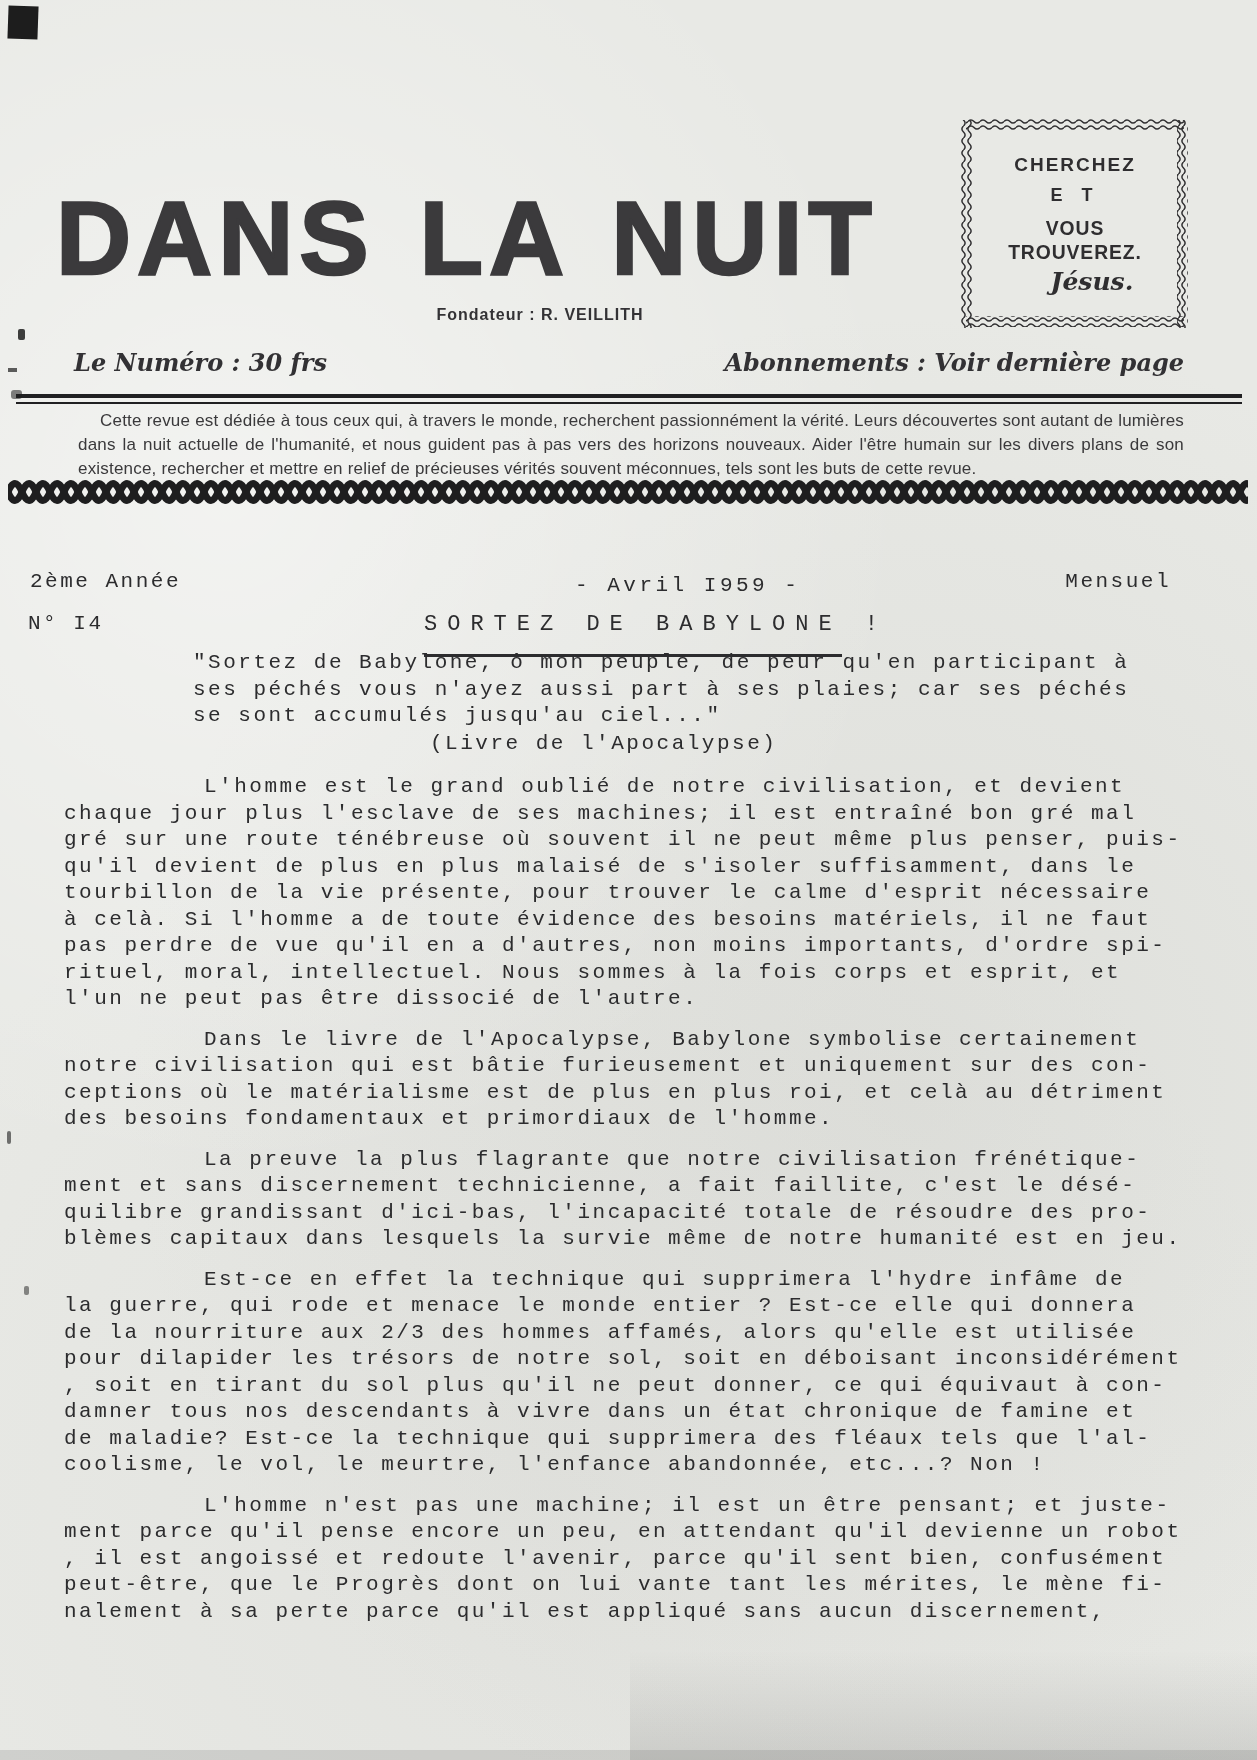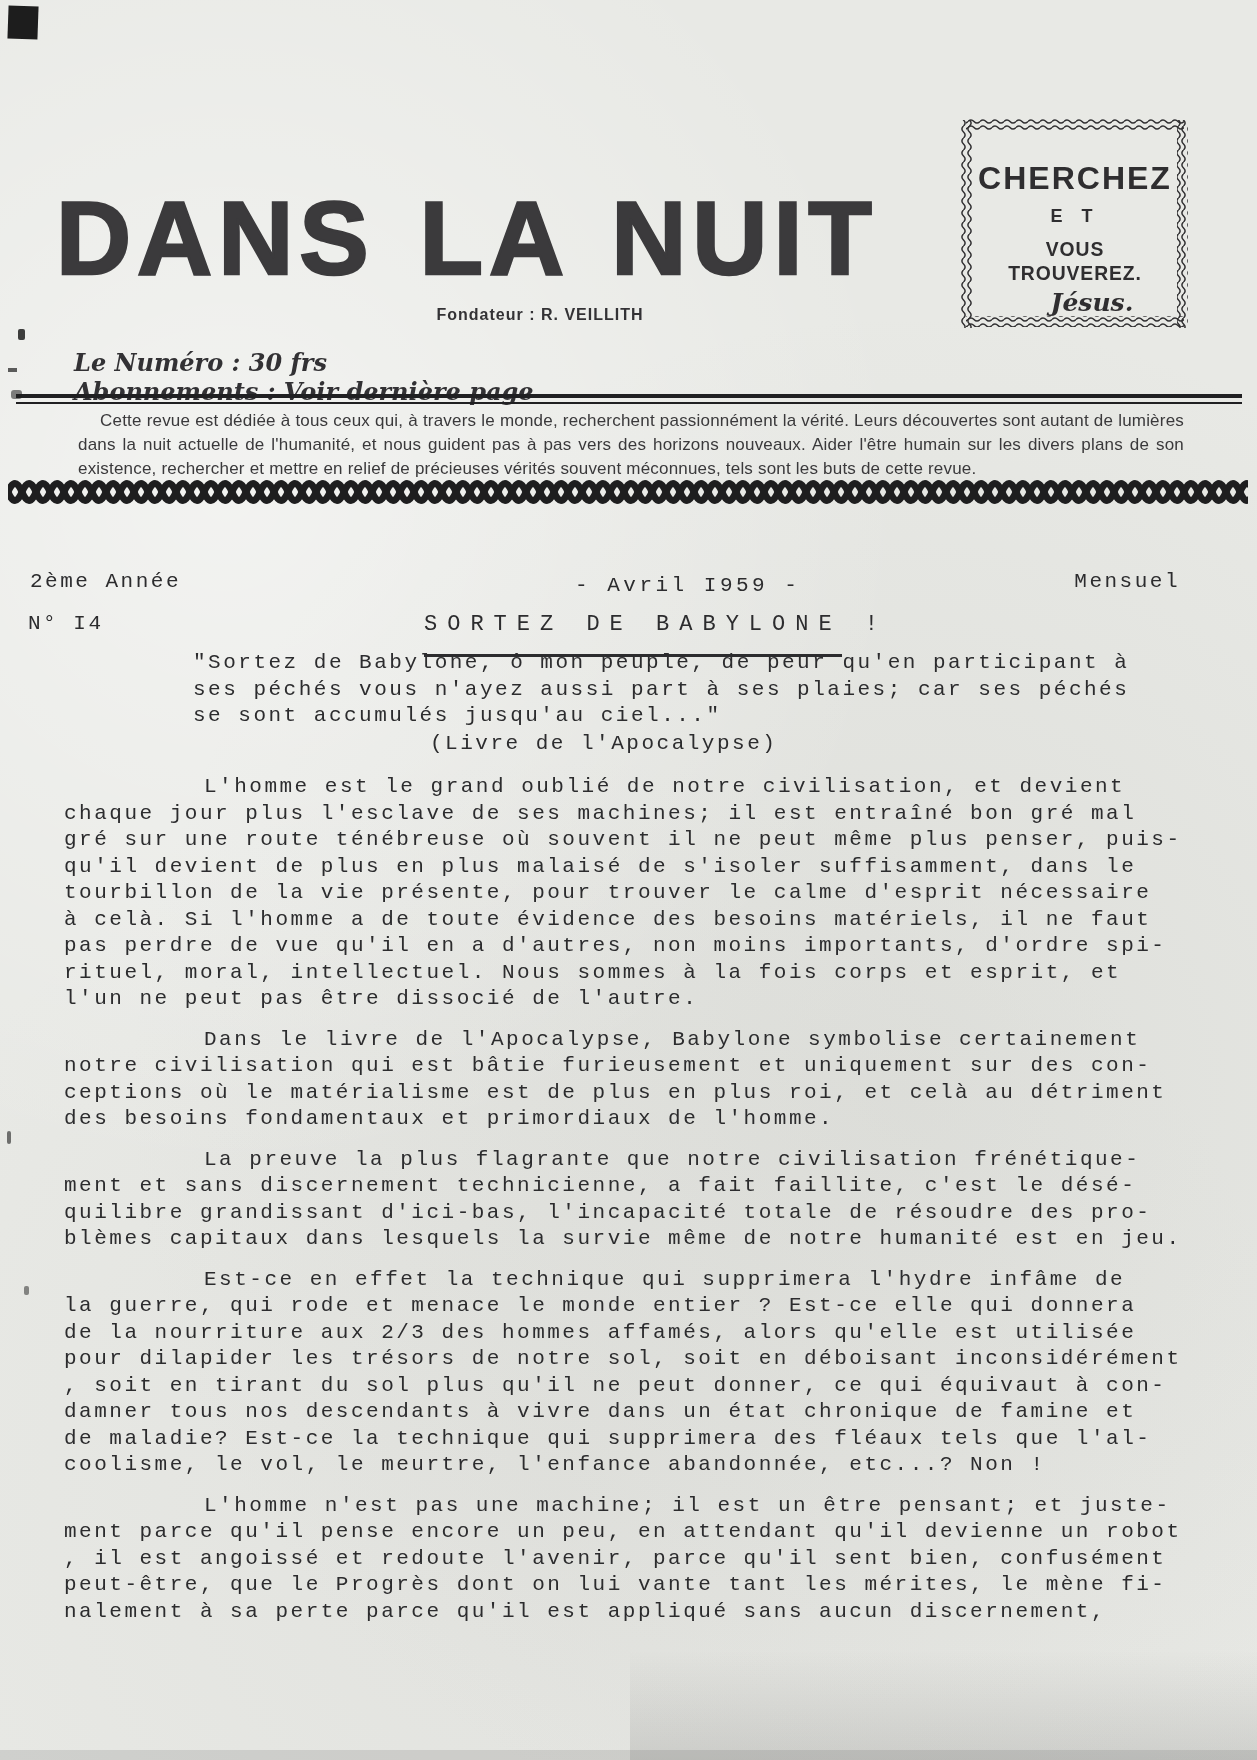--- a/index.html
+++ b/index.html
@@ -24,34 +24,34 @@
   .title2{
     position:absolute;left:56px;top:186px;
     font-size:104px;font-weight:bold;letter-spacing:6px;word-spacing:10px;line-height:1;
     color:#3b3a3c;-webkit-text-stroke:2.5px #3b3a3c;
     text-shadow:1px 1px 0 rgba(40,40,40,.25);
     white-space:nowrap;
   }
   .motto-box{position:absolute;left:956px;top:114px;width:238px;height:220px;}
   .motto-border{position:absolute;left:0;top:0;}
   .motto-inner{position:absolute;left:22px;top:24px;width:194px;text-align:center;color:#2f2e30;}
-  .motto-l1{font-weight:bold;font-size:32px;letter-spacing:2px;margin-top:22px;}
+  .motto-l1{font-weight:bold;font-size:19px;letter-spacing:2px;margin-top:16px;}
   .motto-l2{font-weight:bold;font-size:18px;letter-spacing:7px;margin-top:9px;}
   .motto-l3{font-weight:bold;font-size:21px;letter-spacing:1px;margin-top:10px;transform:scaleX(.92);transform-origin:center;}
   .motto-sig{font-family:"DejaVu Serif","Liberation Serif",serif;font-style:italic;font-weight:bold;font-size:25px;margin-top:3px;text-align:center;padding-left:34px;}
   .founder{position:absolute;left:320px;top:306px;width:440px;text-align:center;font-size:16px;font-weight:bold;color:#333235;letter-spacing:1px;white-space:nowrap;}
   .price-row{position:absolute;left:74px;top:348px;width:1110px;display:flex;justify-content:space-between;
-    font-family:"DejaVu Serif","Liberation Serif",serif;font-style:italic;font-weight:bold;font-size:24px;color:#323134;flex-direction:column;}
+    font-family:"DejaVu Serif","Liberation Serif",serif;font-style:italic;font-weight:bold;font-size:24px;color:#323134;}
   .rule-double{position:absolute;left:16px;top:394px;width:1226px;height:4px;border-top:4px solid #202022;border-bottom:2px solid #202022;}
   .dedication{position:absolute;left:78px;top:409px;width:1106px;font-size:17px;line-height:24px;
     text-align:justify;text-indent:22px;color:#3a393b;letter-spacing:.2px;}
   .rope{position:absolute;left:8px;top:479px;}
   
   .tw{font-family:"Liberation Mono","DejaVu Sans Mono",monospace;color:#2c2c2e;}
-  .issue-row1{position:absolute;top:570px;left:0;width:1248px;height:28px;padding-left:9px;}
+  .issue-row1{position:absolute;top:570px;left:0;width:1248px;height:28px;}
   .issue-year{position:absolute;left:30px;top:0;font-size:21px;letter-spacing:2.5px;}
   .issue-date{position:absolute;left:575px;top:4px;font-size:21px;letter-spacing:3.5px;}
   .issue-freq{position:absolute;right:77px;top:0;font-size:21px;letter-spacing:2.5px;}
   .issue-row2{position:absolute;top:612px;left:0;width:1257px;height:36px;}
   .issue-num{position:absolute;left:28px;top:0;font-size:21px;letter-spacing:2.5px;}
   .article-title{position:absolute;left:424px;top:0;font-size:22px;letter-spacing:10px;white-space:nowrap;}
   .article-title .u{border-bottom:3px solid #2c2c2e;padding-bottom:17px;}
   .epigraph{position:absolute;left:193px;top:650px;width:990px;font-size:21px;letter-spacing:2.5px;line-height:26.5px;white-space:pre-line;}
   .epigraph-src{position:absolute;left:430px;top:732px;font-size:21px;letter-spacing:2.5px;}
   .body-text{position:absolute;left:64px;top:774px;width:1140px;font-size:21px;letter-spacing:2.5px;line-height:26.5px;}

